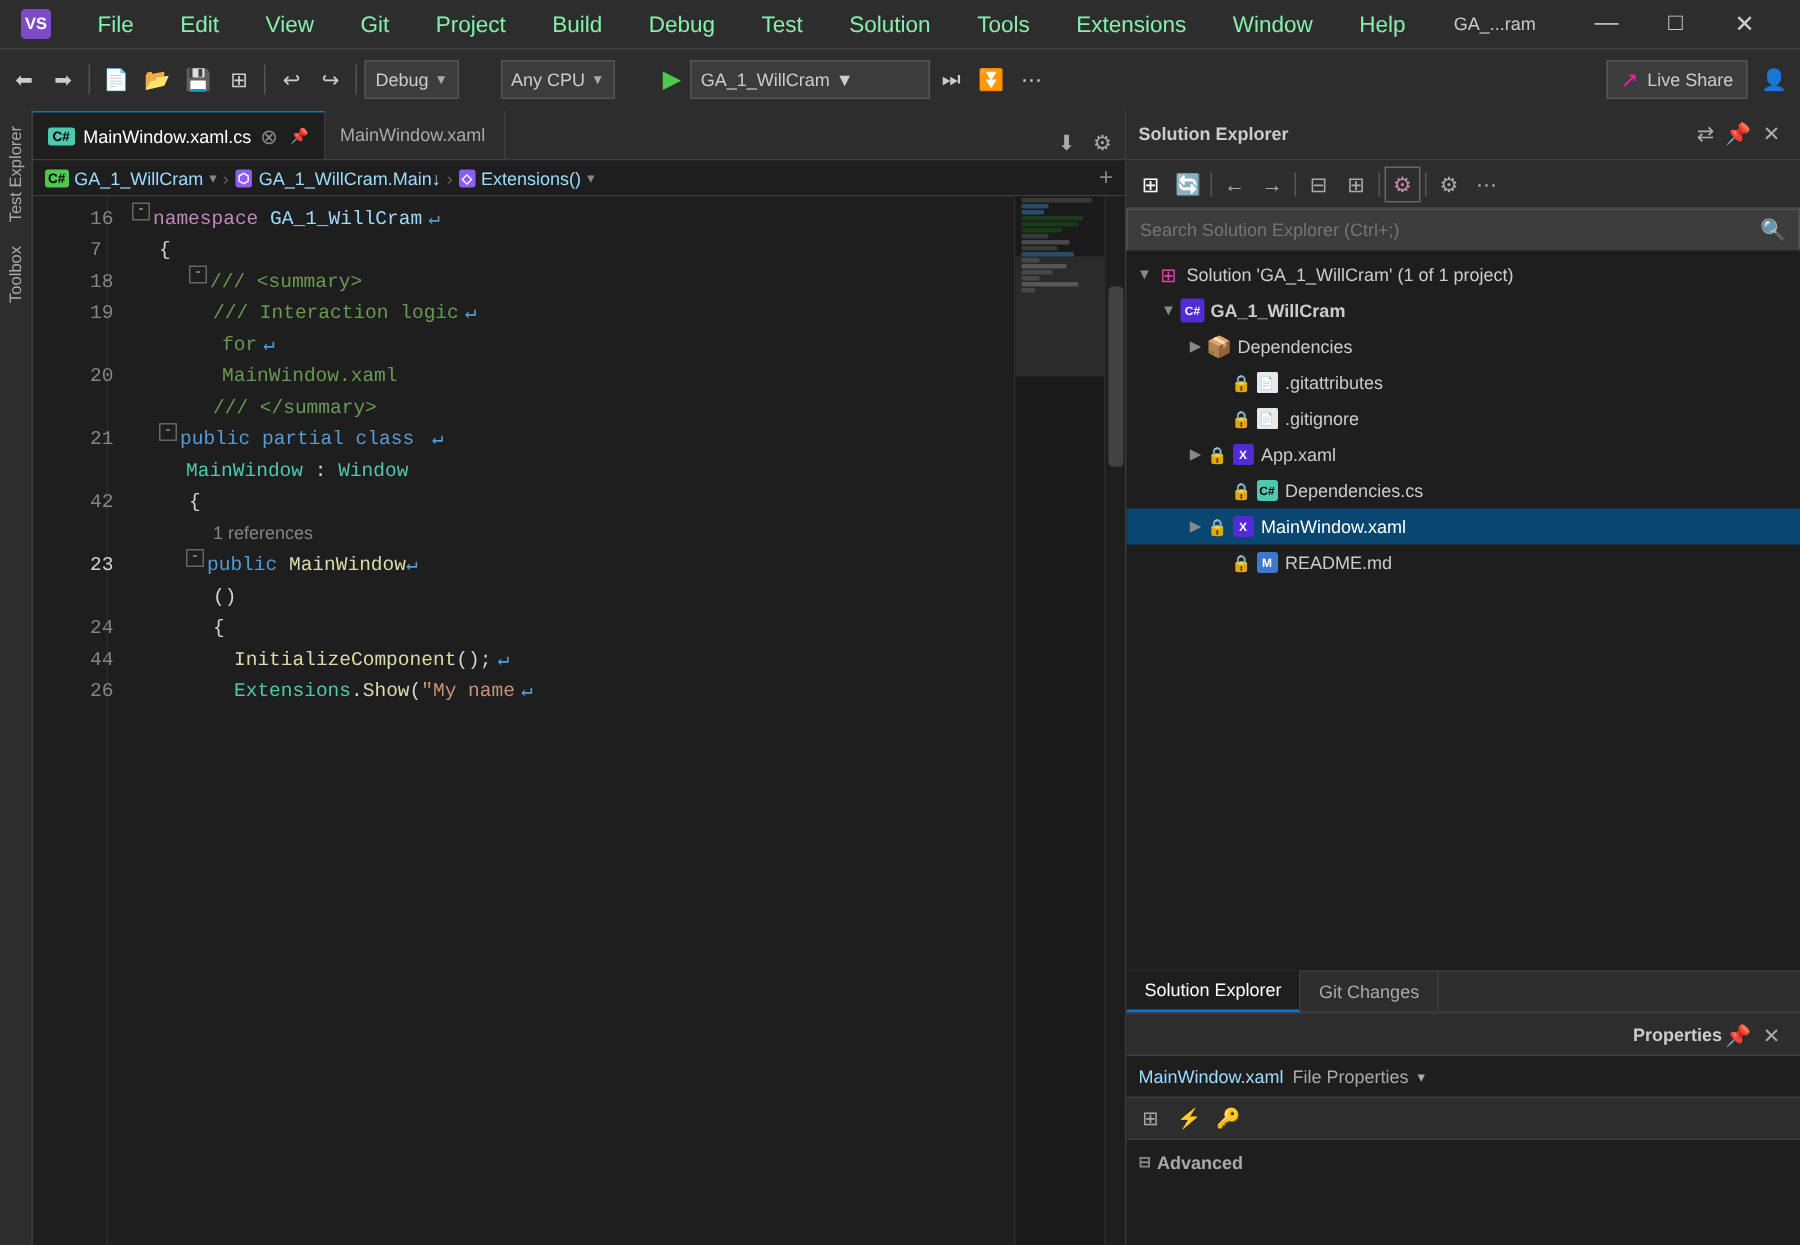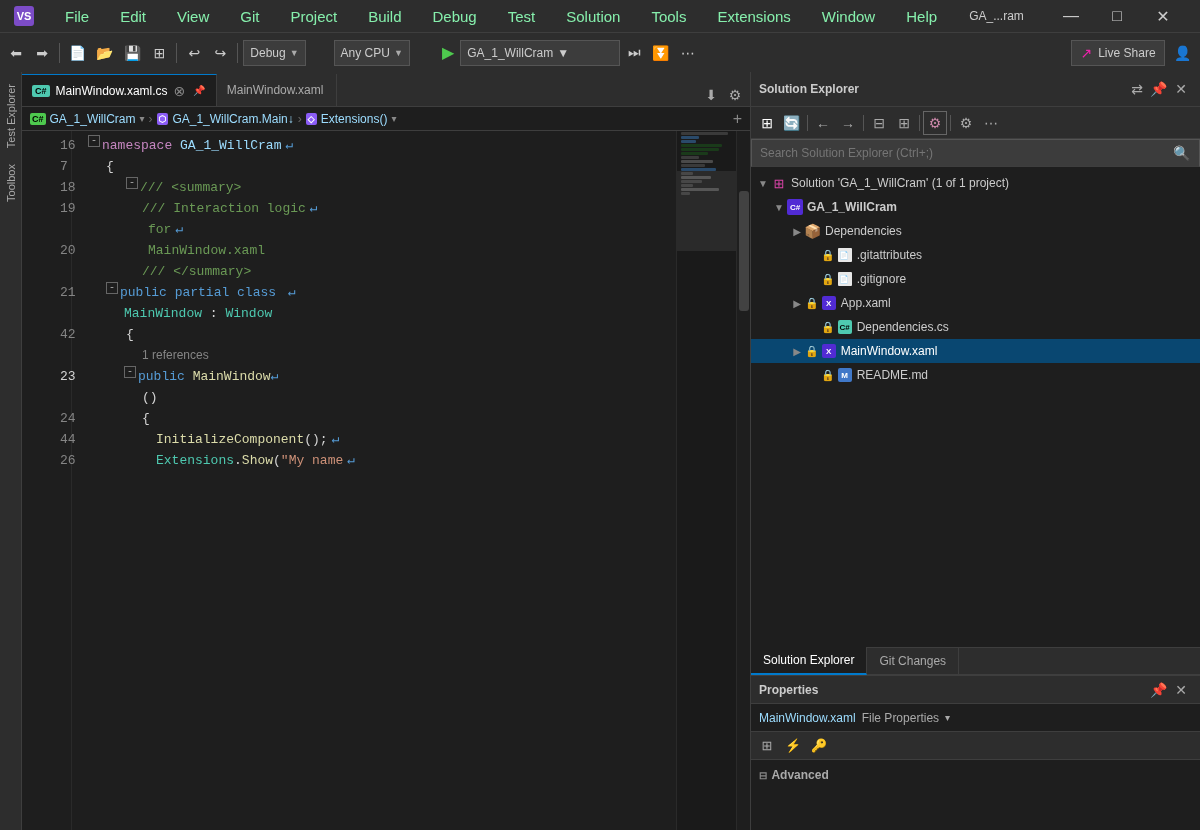--- a/index.html
+++ b/index.html
@@ -479,20 +479,21 @@
       background: #2d2d2d;
       display: flex; align-items: center;
       padding: 0 8px;
       border-bottom: 1px solid #3e3e3e;
     }
     #prop-title {
       font-size: 12px;
       color: #cccccc;
       font-weight: 600;
       flex: 1;
+      text-align: right;
     }
     .prop-header-btn {
       width: 22px; height: 22px;
       display: flex; align-items: center; justify-content: center;
       color: #aaa; cursor: pointer; font-size: 14px;
     }
     #prop-file-info {
       height: 28px;
       display: flex; align-items: center;
       padding: 0 8px;

